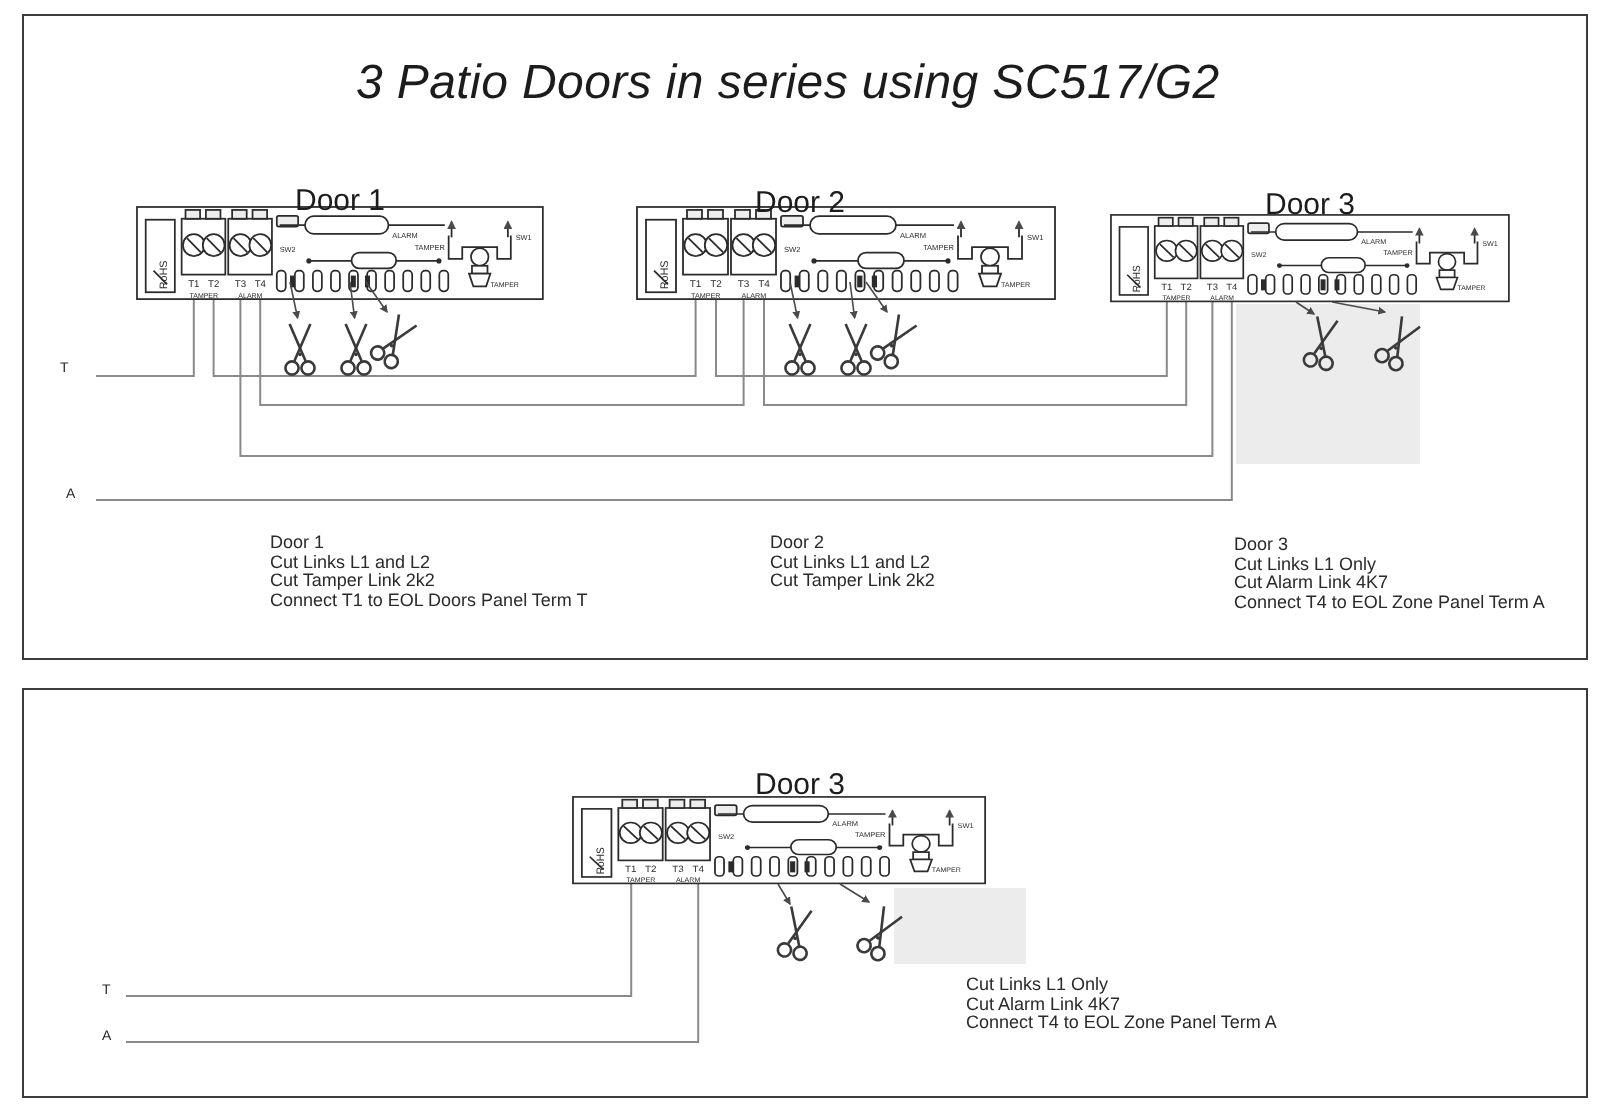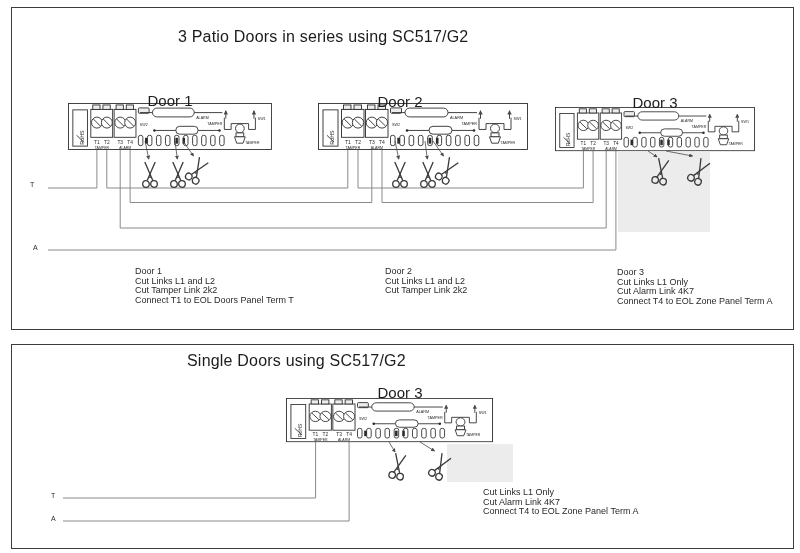--- a/index.html
+++ b/index.html
@@ -2,21 +2,21 @@
 <html><head>
 <meta charset="utf-8">
 <style>
   html,body{margin:0;padding:0;background:#fff;}
   .stage{position:relative;width:800px;height:553px;background:#ffffff;overflow:hidden;
          font-family:"Liberation Sans", sans-serif;color:#1c1c1c;}
   .panel{position:absolute;border:1px solid #3c3c3c;background:transparent;}
   #panel-top{left:11px;top:7px;width:781px;height:321px;}
   #panel-bottom{left:11px;top:344px;width:781px;height:203px;}
   svg.layer{position:absolute;left:0;top:0;}
-  .title{position:absolute;font-size:16px;letter-spacing:0.2px;white-space:nowrap;}
+  .title{position:absolute;font-size:24px;letter-spacing:0.2px;white-space:nowrap;font-style:italic;}
   .door-label{position:absolute;width:100px;text-align:center;font-size:15px;white-space:nowrap;}
   .note{position:absolute;font-size:9px;line-height:9.6px;white-space:nowrap;color:#2a2a2a;}
   .term-label{position:absolute;font-size:7px;color:#2a2a2a;}
   svg text{font-family:"Liberation Sans", sans-serif;fill:#2b2b2b;}
   .bd{stroke:#2b2b2b;stroke-width:0.9;}
 </style>
 </head>
 <body>
 
 <div class="stage">
@@ -154,21 +154,20 @@
       <use href="#sc" transform="translate(428,175)"></use>
       <use href="#sc" transform="translate(447,171) rotate(32)"></use>
       <use href="#sc" transform="translate(661,172) rotate(12)"></use>
       <use href="#sc" transform="translate(699,172) rotate(30)"></use>
       <use href="#sc" transform="translate(398,467) rotate(12)"></use>
       <use href="#sc" transform="translate(440,467) rotate(30)"></use>
     </g>
   </svg>
 
   <div class="title" style="left:178px;top:28px">3 Patio Doors in series using SC517/G2</div>
-  <div class="title" style="left:187px;top:352px">Single Doors using SC517/G2</div>
 
   <div class="door-label" style="left:120px;top:92px">Door 1</div>
   <div class="door-label" style="left:350px;top:93px">Door 2</div>
   <div class="door-label" style="left:605px;top:94px">Door 3</div>
   <div class="door-label" style="left:350px;top:384px">Door 3</div>
 
   <div class="term-label" style="left:30px;top:181px">T</div>
   <div class="term-label" style="left:33px;top:244px">A</div>
   <div class="term-label" style="left:51px;top:492px">T</div>
   <div class="term-label" style="left:51px;top:515px">A</div>

